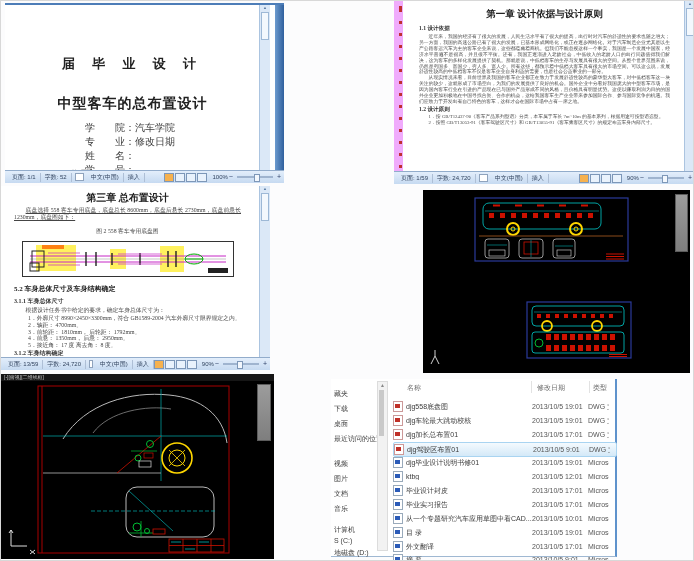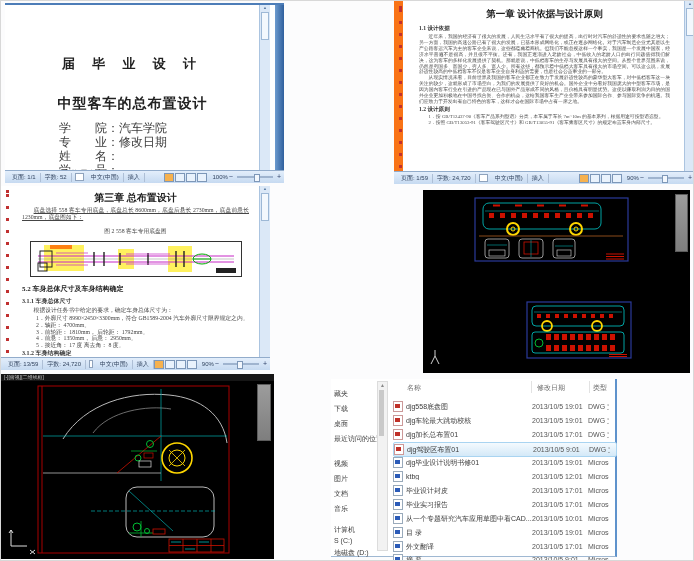--- a/index.html
+++ b/index.html
@@ -53,21 +53,21 @@
 </style>
 </head>
 <body>
 
 <div class="canvas">
 
   <div class="win" style="left:4px;top:2px;width:279px;height:180px;border-top:2px solid #4d7db8;background:#fff">
     <div class="page serif" style="left:0;top:0;width:255px;height:168px;">
       <div class="h1c" style="position:absolute;left:0;right:0;top:90px;font-size:14px;letter-spacing:1px;">中型客车的总布置设计</div>
       <div class="h1c" style="position:absolute;left:0;right:0;top:50px;font-size:13px;letter-spacing:7px;">届 毕 业 设 计</div>
-      <div style="position:absolute;left:54px;top:116px;font-size:12px;line-height:14px;">
+      <div style="position:absolute;left:80px;top:116px;font-size:10px;line-height:14px;">
         <div><span>学　　院：</span><span>汽车学院</span></div>
         <div><span>专　　业：</span><span>修改日期</span></div>
         <div><span>姓　　名：</span><span></span></div>
         <div><span>学　　号：</span><span></span></div>
       </div>
       <div style="position:absolute;left:66px;top:163px;font-size:9px;">指导教师</div>
     </div>
     <div class="wscroll" style="right:14px;">
       <span>▲</span>
       <div class="wthumb"></div>
@@ -87,21 +87,21 @@
         <span style="margin-left:4px">100%</span>
         <span class="zsign">−</span>
         <span class="ztrack">
             <span class="zthumb" style="left:17px"></span>
           </span>
         <span class="zsign">+</span>
       </span>
     </div>
   </div>
 
-  <div class="win" style="left:393px;top:0;width:301px;height:183px;background:#f97316">
+  <div class="win" style="left:393px;top:0;width:301px;height:183px;background:#f0abfc">
     <div class="bedge redmarks" style="left:0;"></div>
     <div class="page serif" style="left:9px;top:0;width:283px;height:171px;padding:5px 16px;box-sizing:border-box;">
       <div class="h1c" style="font-size:9.5px;margin-top:2px;">第一章  设计依据与设计原则</div>
       <div style="font-size:5.6px;font-weight:bold;color:#333;margin-top:4px;">1.1 设计依据</div>
       <div class="jt" style="font-size:4.8px;line-height:5.9px;color:#4a4a4a;margin-top:1px;">近年来，我国的经济有了很大的发展，人民生活水平有了很大的提高，出行时对汽车的舒适性的要求也随之增大；另一方面，我国的高速公路已有了很大的发展，已基本形成网络化，或正在逐步网络化。对于汽车制造企业尤其是以生产公路客运汽车为主的客车企业来说，这些都蕴藏着商机。但我们不能忽视这样一个事实，我国是一个发展中国家，经济水平普遍不是很高，并且很不平衡。还有，我国正逐渐进入老龄社会，中低收入的老龄人口的出行问题值得我们解决，这为客车的多样化发展提供了契机。那就是说，中低档客车的生存与发展具有很大的空间。从整个世界范围来说，仍然是穷国多、富国少，穷人多、富人少。所有这些，都预示着中低档大客车具有很大的市场空间。可以这么说，发展舒适性较高的中低档客车不仅是客车企业自身利益的需要，也是社会公益事业的一部分。</div>
       <div class="jt" style="font-size:4.8px;line-height:5.9px;color:#4a4a4a;">从现实情况来看，目前世界及我国的客车企业都正在致力于发展舒适性较高的豪华型大客车，对中低档客车这一块关注的较少，这就形成了市场空白，为我们的发展提供了良好的机会。国外企业十分看好我国庞大的中型客车市场，是因为国内客车行业在引进的产品现在已与国外产品形成不同的风格，且价格具有明显优势。这使以赚取利润为目的的国外企业更加积极地在中国寻找合资、合作的机会，这给我国客车生产企业带来参加国际合作、参与国际竞争的机遇。我们应致力于开发出有自己特色的客车，这样才会在国际市场中占有一席之地。</div>
       <div style="font-size:5.6px;font-weight:bold;color:#333;margin-top:1px;">1.2 设计原则</div>
       <div class="jt" style="font-size:4.8px;line-height:5.9px;color:#4a4a4a;">1．按 GB/T12437-90《客车产品系列型谱》分类，本车属于车长 7m~10m 的基本系列，根据用途可按型谱选型。</div>
       <div class="jt" style="font-size:4.8px;line-height:5.9px;color:#4a4a4a;">2．按照 GB/T13053-91《客车驾驶区尺寸》和 GB/T13055-91《客车乘客区尺寸》的规定布置车身内部尺寸。</div>
     </div>
@@ -125,21 +125,21 @@
         <span class="ztrack">
             <span class="zthumb" style="left:14px"></span>
           </span>
         <span class="zsign">+</span>
       </span>
     </div>
   </div>
 
   <div class="win" style="left:0;top:185px;width:269px;height:184px;background:#fff">
     <div class="bedge redmarks" style="left:0;"></div>
-    <div class="page serif" style="left:9px;top:0;width:251px;height:172px;padding:5px 12px;box-sizing:border-box;font-family:Liberation Serif, serif;">
+    <div class="page serif" style="left:1px;top:0;width:251px;height:172px;padding:5px 12px;box-sizing:border-box;font-family:Liberation Serif, serif;">
       <div class="h1c" style="font-size:10px;">第三章  总布置设计</div>
       <div class="jt" style="font-size:5.8px;line-height:7px;color:#454545;text-decoration:underline;margin-top:2px;">底盘选择 558 客车专用底盘，底盘总长 8600mm，底盘后悬长 2730mm，底盘前悬长 1230mm，底盘图如下：</div>
       <div style="text-align:center;font-size:5.8px;color:#454545;margin-top:6px;">图 2  558 客车专用底盘图</div>
 
       <div style="margin:5px auto 0;width:212px;height:36px;position:relative;">
         <svg width="212" height="36" viewBox="0 0 212 36">
           <rect x="0.5" y="0.5" width="211" height="35" fill="#fff" stroke="#333"></rect>
           <rect x="14" y="4" width="40" height="26" fill="#ffef4d" opacity="0.9"></rect>
           <rect x="88" y="8" width="16" height="20" fill="#ffef4d" opacity="0.9"></rect>
           <rect x="138" y="5" width="24" height="26" fill="#ffef4d" opacity="0.9"></rect>

